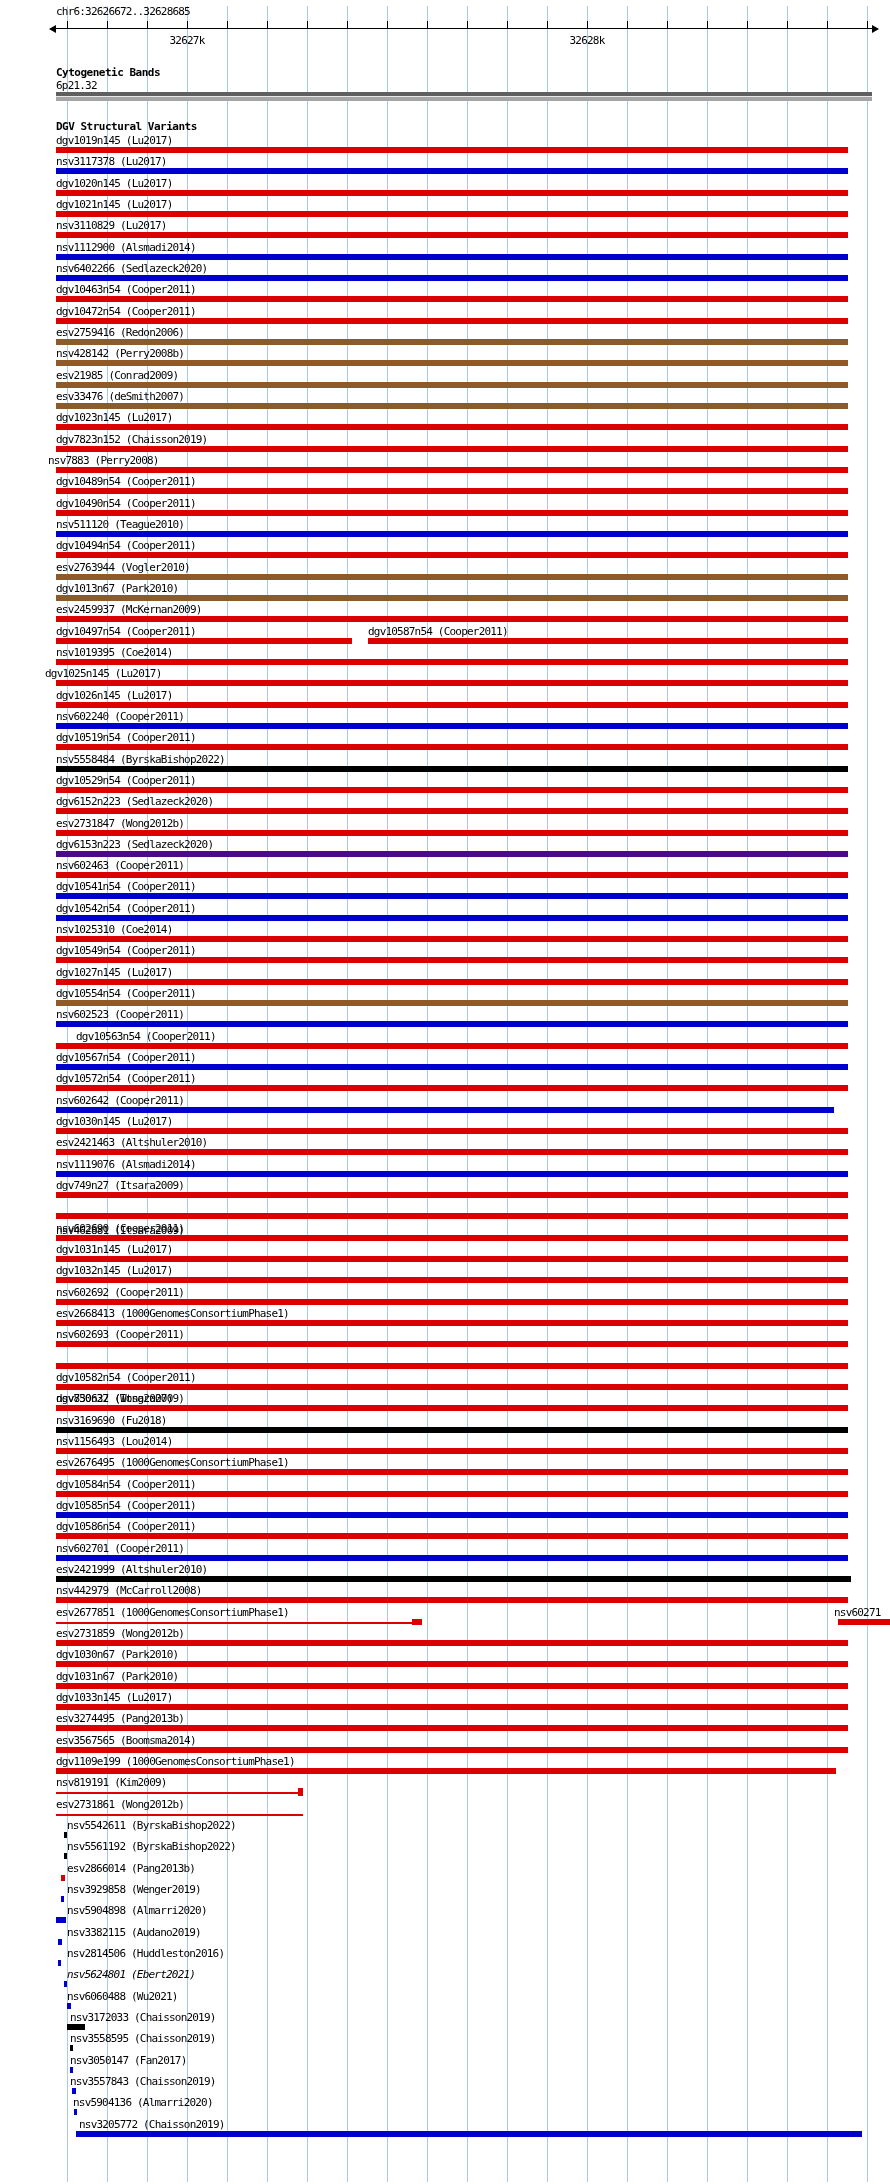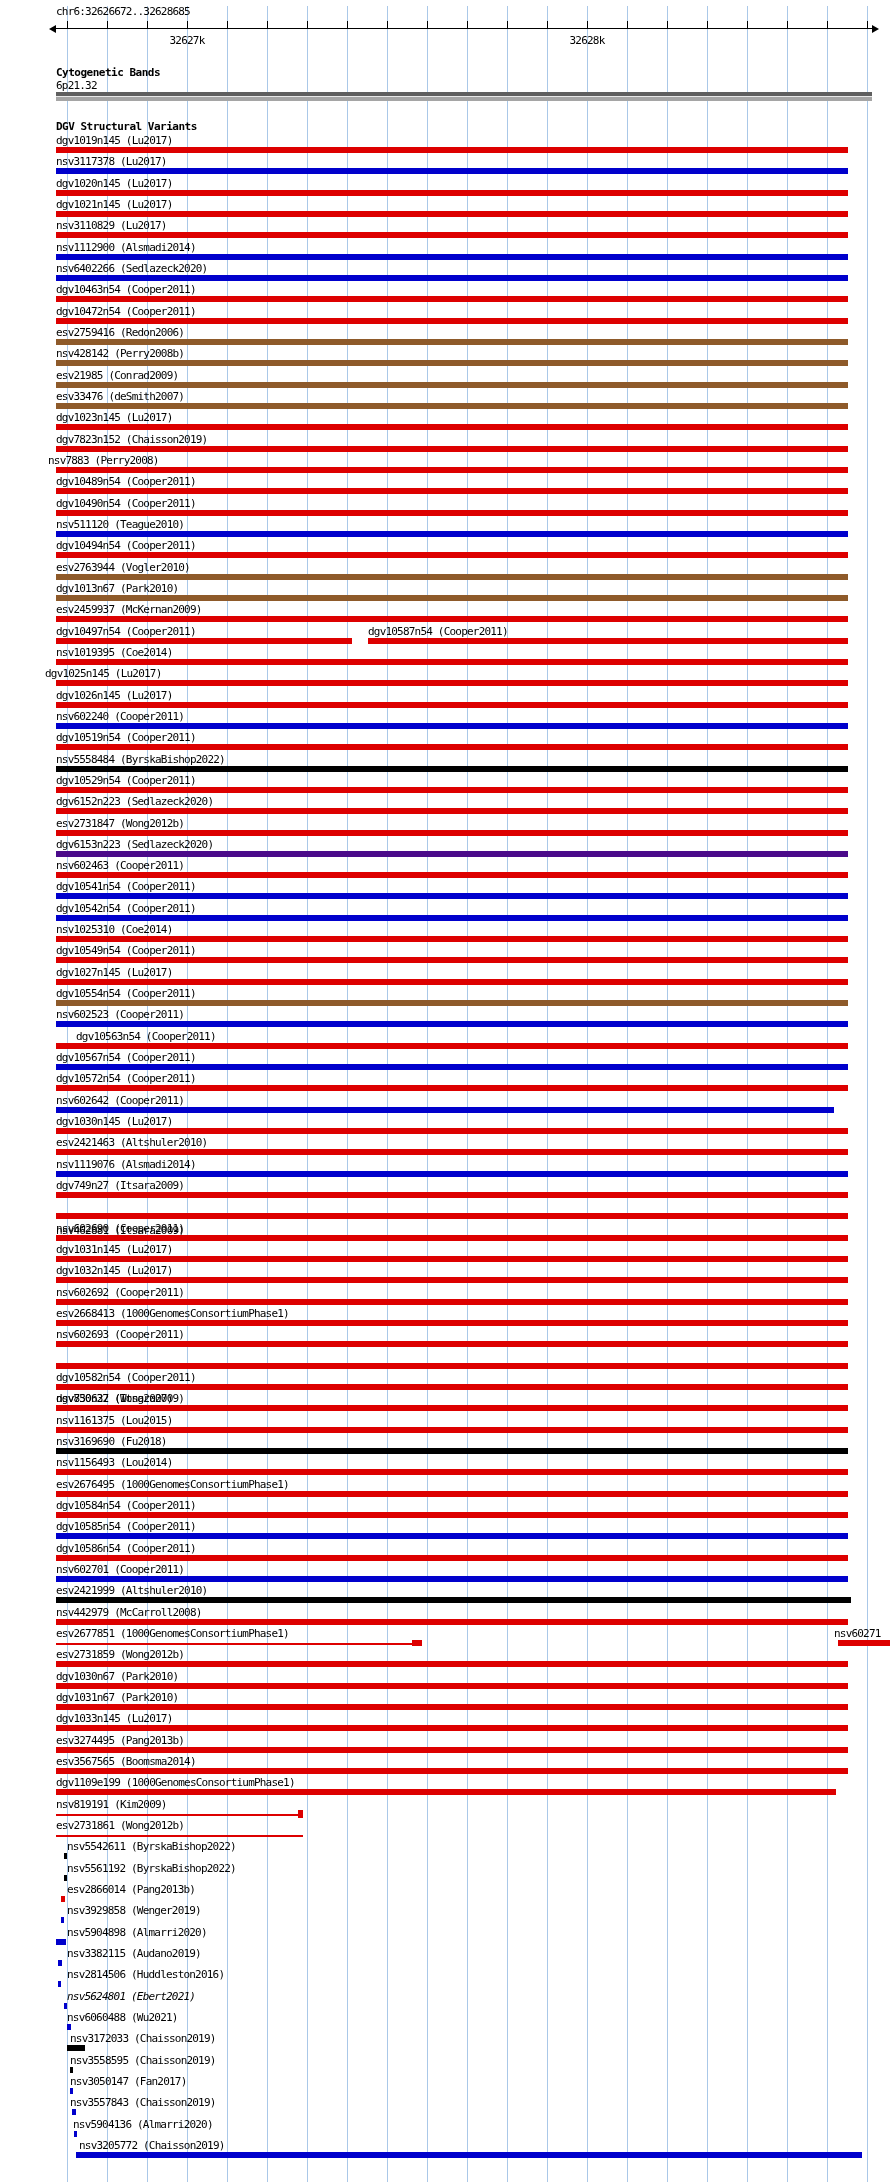--- a/index.html
+++ b/index.html
@@ -305,24 +305,20 @@
       </div>
       <div class="row">
         <span class="vlabel" style="left: 56px;">dgv10582n54 (Cooper2011)</span>
         <div class="vbar" style="left: 56px; width: 792px; height: 6px; top: 13px; background: rgb(221, 0, 0);"></div>
       </div>
       <div class="row">
         <span class="vlabel" style="left: 56px;">nsv830632 (Wong2007)</span>
         <div class="vbar" style="left: 56px; width: 792px; height: 6px; top: 13px; background: rgb(221, 0, 0);"></div>
       </div>
       <div class="row">
-        <span class="vlabel" style="left: 56px;">nsv1161375 (Lou2015)</span>
-        <div class="vbar" style="left: 56px; width: 792px; height: 6px; top: 13px; background: rgb(221, 0, 0);"></div>
-      </div>
-      <div class="row">
         <span class="vlabel" style="left: 56px;">nsv3169690 (Fu2018)</span>
         <div class="vbar" style="left: 56px; width: 792px; height: 6px; top: 13px; background: rgb(0, 0, 0);"></div>
       </div>
       <div class="row">
         <span class="vlabel" style="left: 56px;">nsv1156493 (Lou2014)</span>
         <div class="vbar" style="left: 56px; width: 792px; height: 6px; top: 13px; background: rgb(221, 0, 0);"></div>
       </div>
       <div class="row">
         <span class="vlabel" style="left: 56px;">esv2676495 (1000GenomesConsortiumPhase1)</span>
         <div class="vbar" style="left: 56px; width: 792px; height: 6px; top: 13px; background: rgb(221, 0, 0);"></div>

